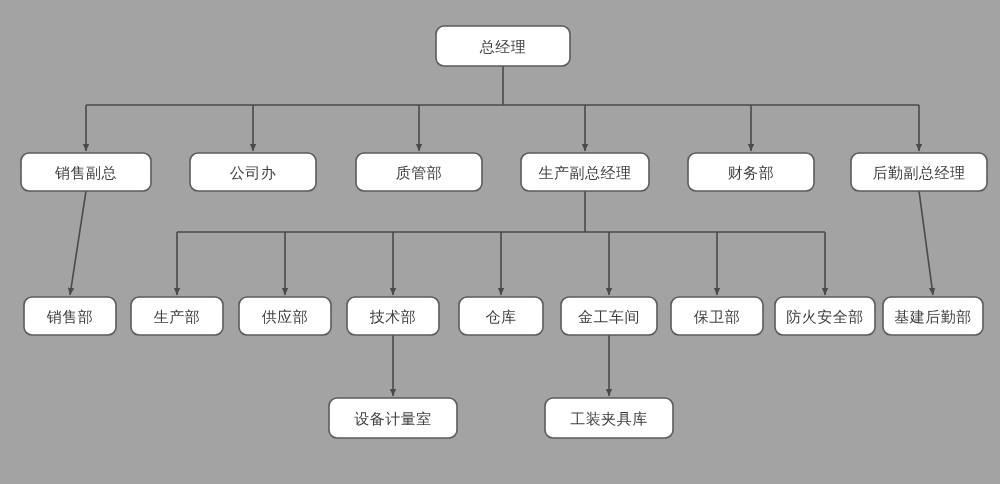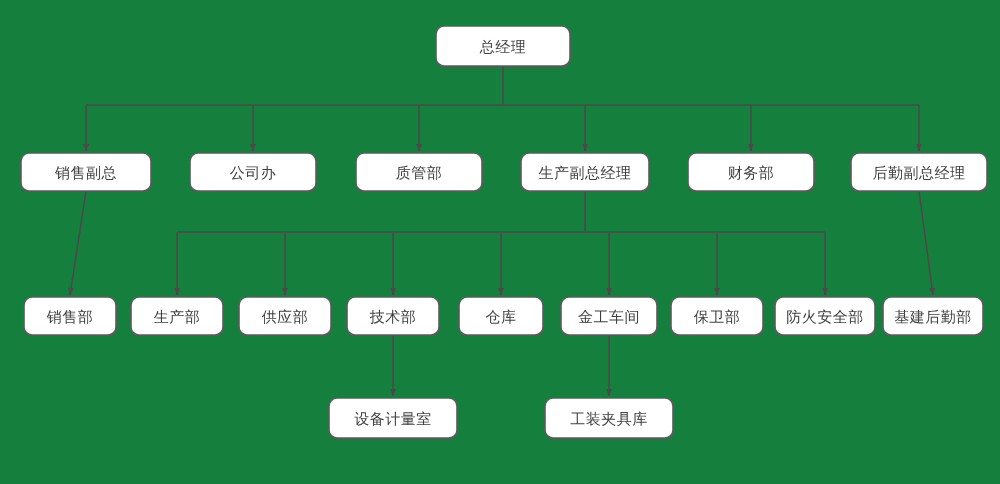--- a/index.html
+++ b/index.html
@@ -10,21 +10,21 @@
   body {
     width: 1000px;
     height: 484px;
     font-family: "DejaVu Sans", "Liberation Sans", sans-serif;
     overflow: hidden;
   }
   #chart-root {
     position: relative;
     width: 1000px;
     height: 484px;
-    background: #15803d;
+    background: #a3a3a3;
   }
   svg.org-canvas {
     position: absolute;
     top: 0;
     left: 0;
     width: 1000px;
     height: 484px;
     display: block;
   }
   .node-box {

